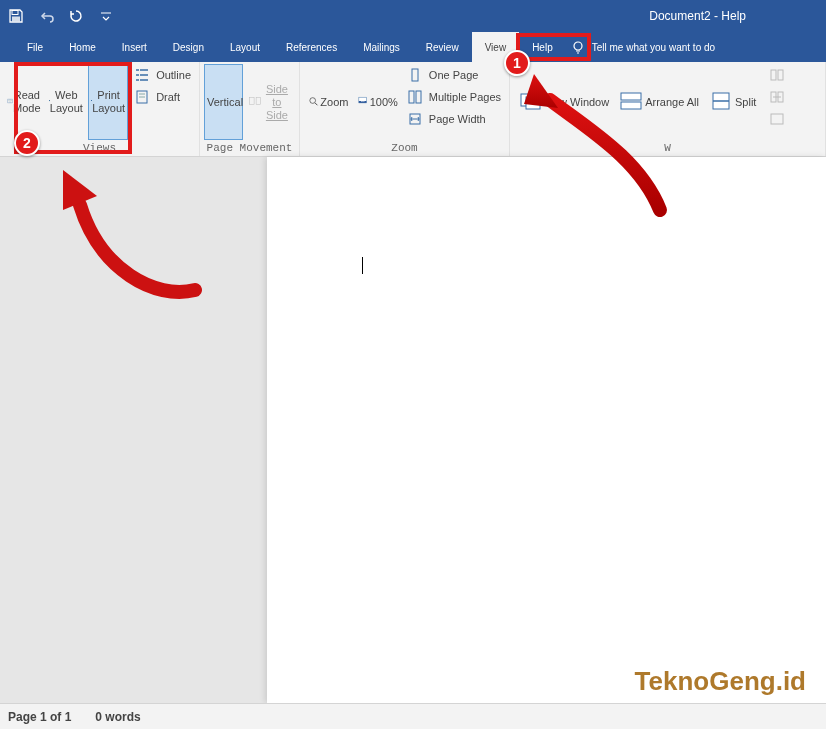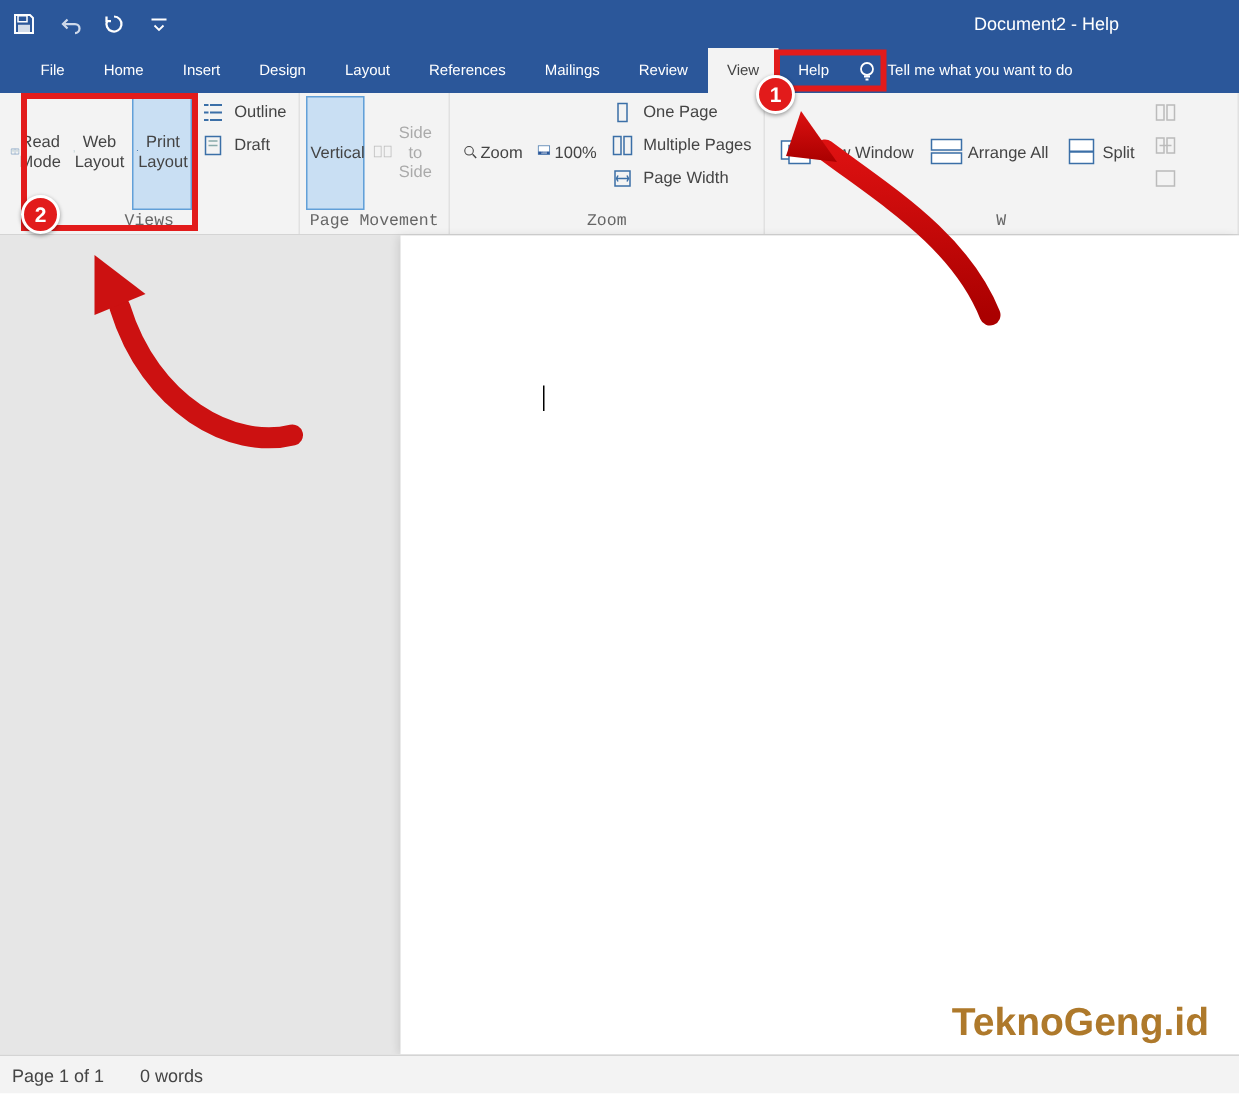--- a/index.html
+++ b/index.html
@@ -21,28 +21,28 @@
 .group-body { display:flex; gap:2px; flex:1; }
 .group-label { text-align:center; font-size:11px; color:#666; padding:2px 0;font-family:Liberation Mono, monospace; }
 .vbtn { display:flex; flex-direction:row; align-items:center; justify-content:flex-start; padding:4px 3px; min-width:38px; cursor:pointer; }
 .vbtn.sel { background:#c9dff3; border:1px solid #62a0d8; padding:3px 2px; }
 .vbtn .ic { width:28px; height:22px; margin-bottom:3px; }
 .vbtn .lbls { text-align:center; line-height:13px; }
 .hlist { display:flex; flex-direction:column; justify-content:flex-start; padding-top:2px; gap:4px; }
 .hitem { display:flex; align-items:center; gap:6px; padding:1px 4px; cursor:pointer; white-space:nowrap; }
 .cb { width:13px; height:13px; border:1px solid #888; background:#fff; flex-shrink:0; }
 .sm-ic { width:16px; height:16px; flex-shrink:0; }
-.disabled { color:#aaa; }
+.disabled { color:#aaa;text-decoration:underline; }
 
 .workspace { position:absolute; top:157px; bottom:26px; left:0; right:0; background:#e6e6e6; display:flex; }
 .rulegutter { width:267px; }
 .page { background:#fff; flex:1; box-shadow:-2px 0 6px rgba(0,0,0,.12); position:relative; }
 .cursor-caret { position:absolute; left:95px; top:100px; width:1px; height:17px; background:#000; }
 
-.statusbar { position:absolute; bottom:0; left:0; right:0; height:26px; background:#f3f3f3; border-top:1px solid #d4d4d4; display:flex; align-items:center; padding:0 8px; font-size:12px; color:#444; gap:24px; }
+.statusbar { position:absolute; bottom:0; left:0; right:0; height:26px; background:#f3f3f3; border-top:1px solid #d4d4d4; display:flex; align-items:center; padding:0 8px; font-size:12px; color:#444; gap:24px;font-weight:bold; }
 
 .hl-box { position:absolute; border:4px solid #e21b1b; pointer-events:none; z-index:50; }
 .hl1 { left:516px; top:33px; width:75px; height:28px; }
 .hl2 { left:14px; top:62px; width:118px; height:92px; }
 .badge { position:absolute; width:26px; height:26px; border-radius:50%; background:#e21b1b; color:#fff; font-weight:bold; display:flex; align-items:center; justify-content:center; font-size:14px; z-index:60; border:2px solid #fff; box-shadow:0 1px 3px rgba(0,0,0,.4); }
 .b1 { left:504px; top:50px; }
 .b2 { left:14px; top:130px; }
 .arrow { position:absolute; z-index:55; pointer-events:none; }
 .wm { position:absolute; right:20px; bottom:32px; font-size:26px; font-weight:800; color:#a16207; opacity:.85; z-index:40; }
 </style>

